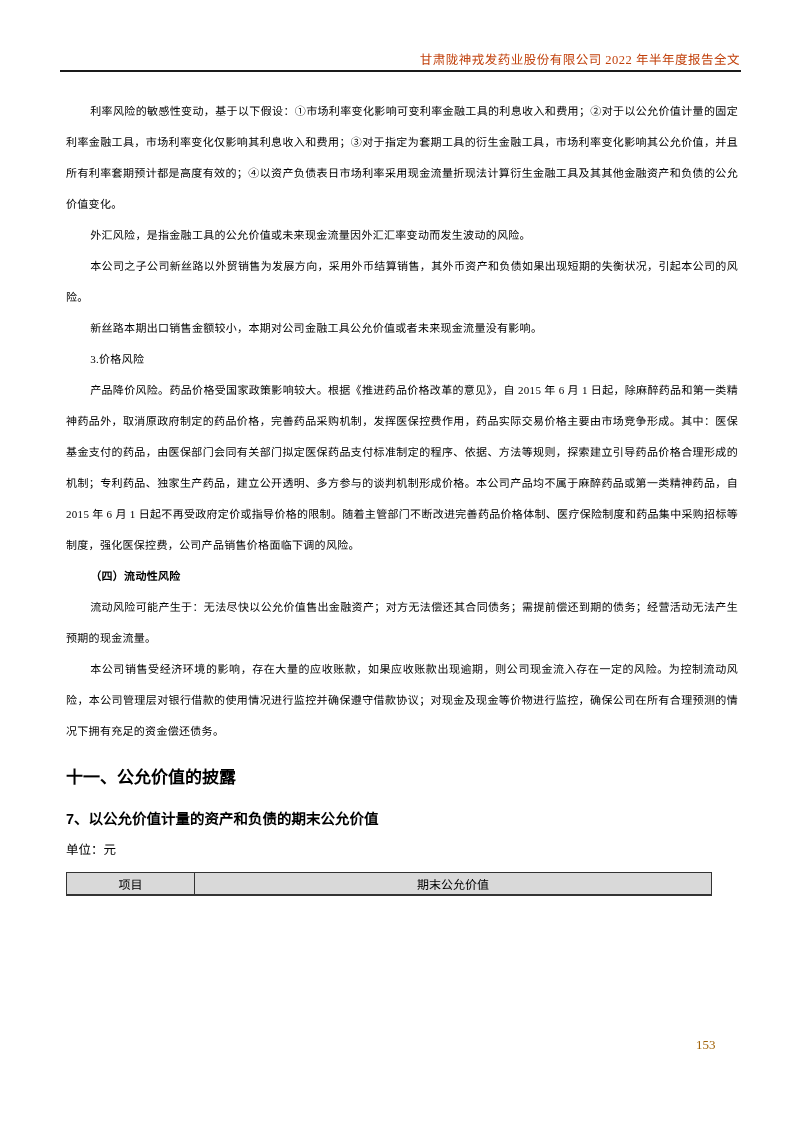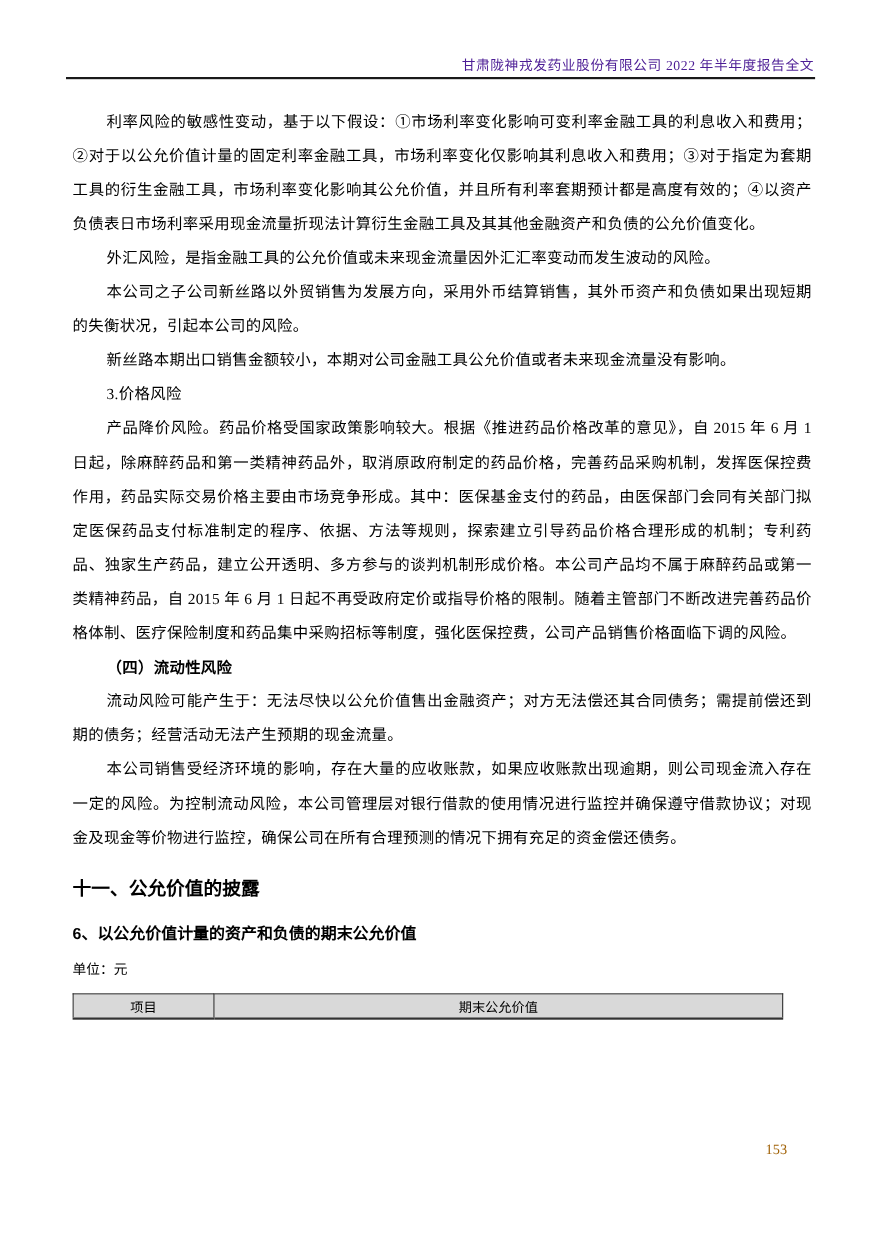--- a/index.html
+++ b/index.html
@@ -11,36 +11,36 @@
     font-family:"Liberation Serif","DejaVu Serif",serif;
     color:#000;
     overflow:hidden;
   }
   .running-header{
     position:absolute;
     top:49px;left:66px;right:53px;
     text-align:right;
     font-size:12.5px;
     letter-spacing:0.5px;
-    color:#4c1d95;
+    color:#c2410c;
   }
   .header-rule{
     position:absolute;
     top:70px;left:60px;right:52px;
     height:2px;
     background:#1a1a1a;
   }
   .content{
     position:absolute;
     top:96px;left:66px;
     width:672px;
   }
   .content p{
     margin:0;
-    font-size:14px;
+    font-size:11px;
     line-height:31px;
     text-align:justify;
     text-indent:2.2em;
     letter-spacing:0.3px;
   }
   .sub-num-heading{
     margin:0;
     font-size:14.5px;
     line-height:31px;
     text-indent:2.2em;
@@ -126,21 +126,21 @@
 
     <p class="bold-heading">（四）流动性风险</p>
 
 
     <p>流动风险可能产生于：无法尽快以公允价值售出金融资产；对方无法偿还其合同债务；需提前偿还到期的债务；经营活动无法产生预期的现金流量。</p>
 
     <p>本公司销售受经济环境的影响，存在大量的应收账款，如果应收账款出现逾期，则公司现金流入存在一定的风险。为控制流动风险，本公司管理层对银行借款的使用情况进行监控并确保遵守借款协议；对现金及现金等价物进行监控，确保公司在所有合理预测的情况下拥有充足的资金偿还债务。</p>
 
     <h2 class="section-heading">十一、公允价值的披露</h2>
 
-    <h3 class="subsection-heading">6、以公允价值计量的资产和负债的期末公允价值</h3>
+    <h3 class="subsection-heading">7、以公允价值计量的资产和负债的期末公允价值</h3>
 
     <div class="unit-line">单位：元</div>
 
     <table class="fv-table">
       <colgroup>
         <col class="col-item">
         <col>
       </colgroup>
       <tbody>
           <tr>

